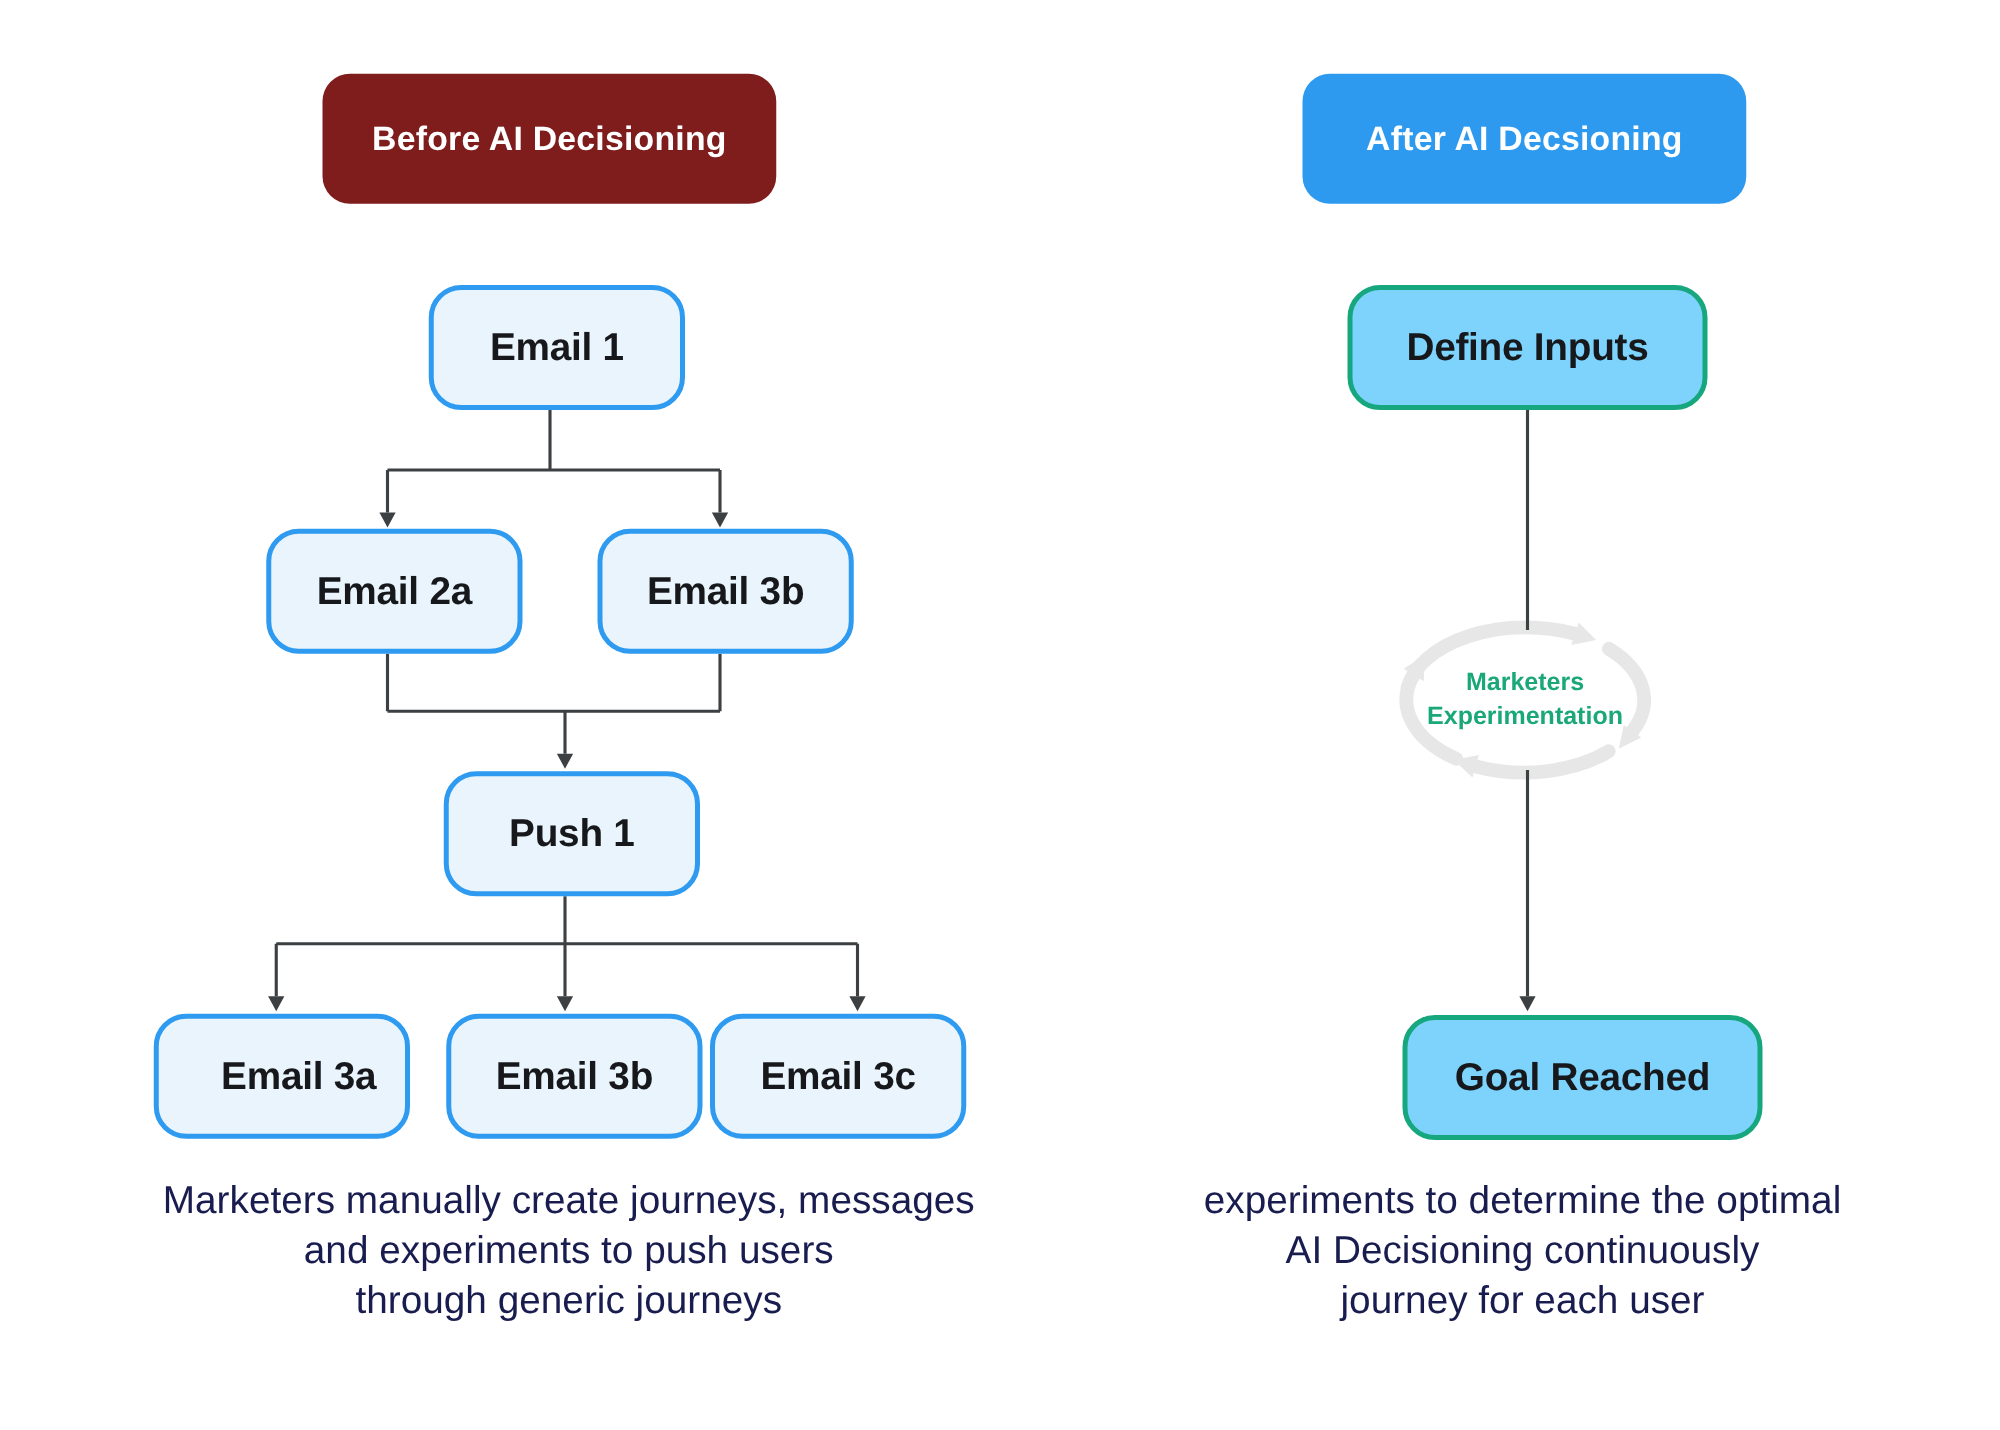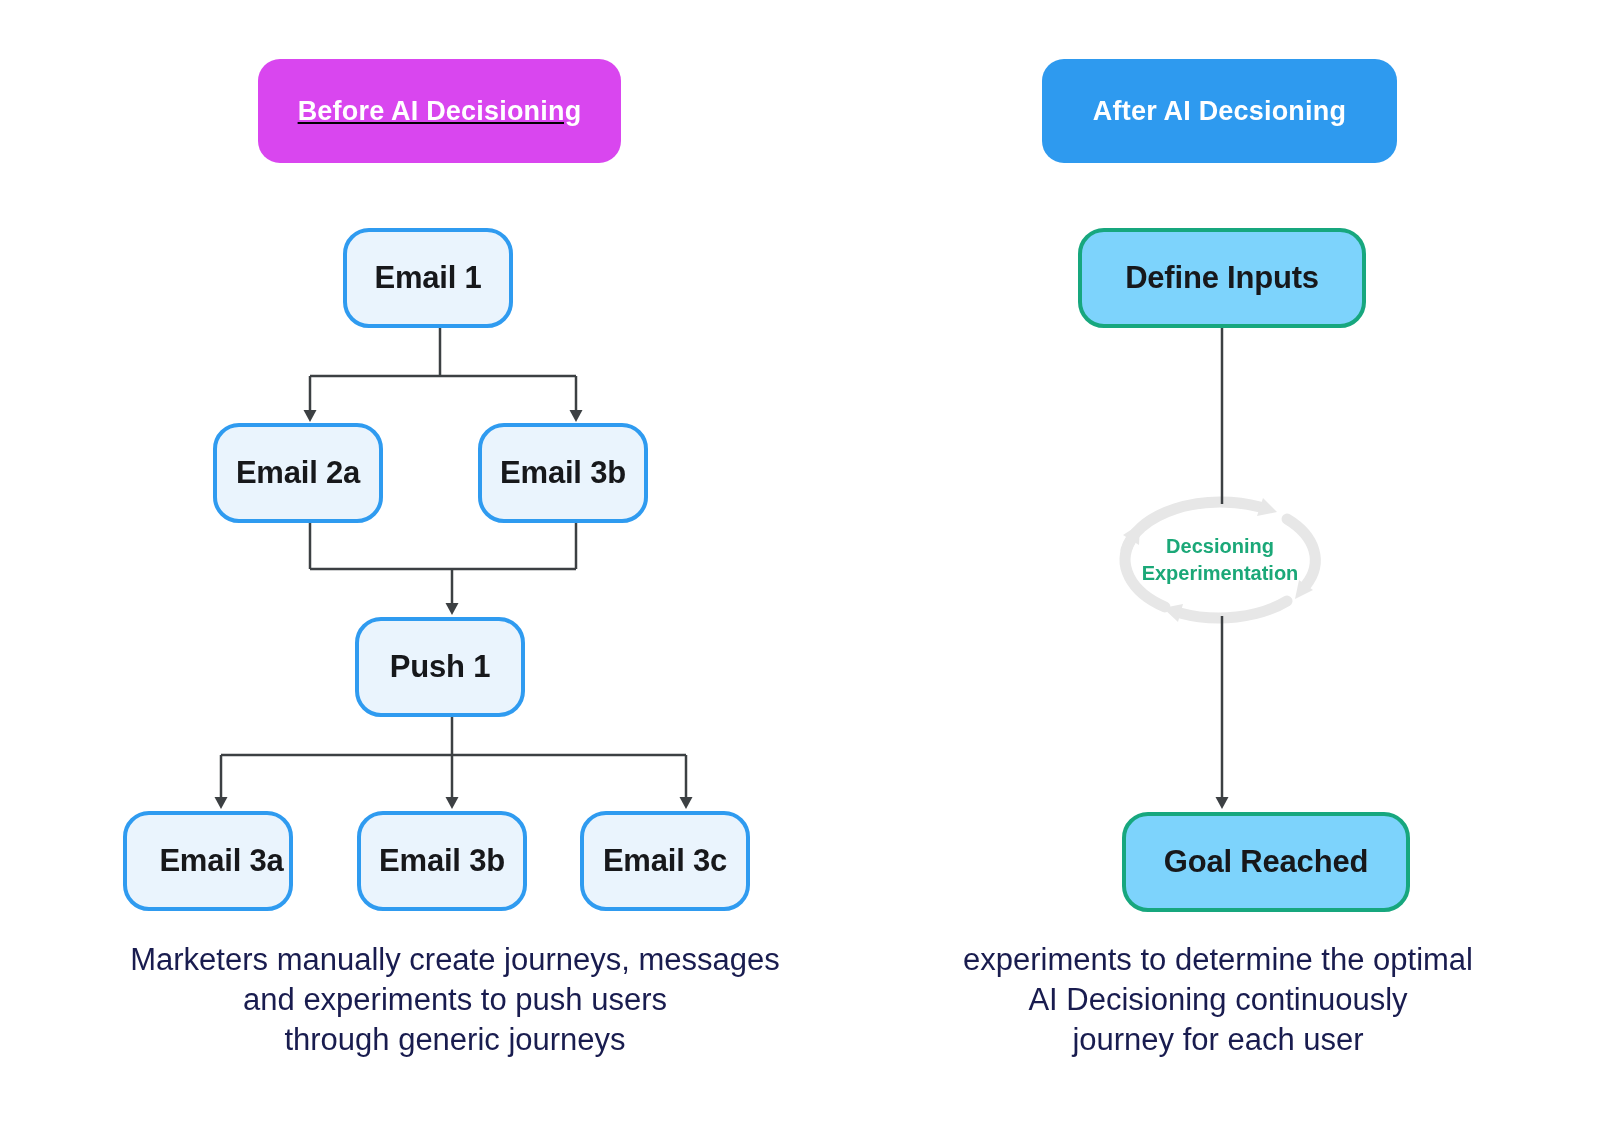--- a/index.html
+++ b/index.html
@@ -23,25 +23,25 @@
     display: flex;
     align-items: center;
     justify-content: center;
   }
   .pill span {
     color: #ffffff;
     font-size: 27px;
     font-weight: 700;
     letter-spacing: 0.2px;
   }
-  .pill-left { background: #d946ef; text-decoration: underline; }
+  .pill-left { background: #7f1d1d; }
   .pill-right { background: #2E9AEF; }
   .node {
     position: absolute;
-    width: 170px;
+    width: 205px;
     height: 100px;
     border-radius: 26px;
     display: flex;
     align-items: center;
     justify-content: center;
     box-sizing: border-box;
   }
   .node span {
     font-size: 31px;
     font-weight: 700;
@@ -136,40 +136,40 @@
   </div>
   <div class="node node-blue" style="left:355px; top:617px;">
     <span>Push 1</span>
   </div>
   <div class="node node-blue" style="left:123px; top:811px;padding-left:27px;">
     <span>Email 3a</span>
   </div>
   <div class="node node-blue" style="left:357px; top:811px;">
     <span>Email 3b</span>
   </div>
-  <div class="node node-blue" style="left:580px; top:811px;">
+  <div class="node node-blue" style="left:568px; top:811px;">
     <span>Email 3c</span>
   </div>
 
   <div class="caption caption-left">
     <div>Marketers manually create journeys, messages</div>
     <div>and experiments to push users</div>
     <div>through generic journeys</div>
   </div>
 
   <div class="pill pill-right" style="left:1042px; top:59px; width:355px; height:104px;">
     <span>After AI Decsioning</span>
   </div>
 
   <div class="node node-green" style="left:1078px; top:228px;">
     <span>Define Inputs</span>
   </div>
 
   <div class="loop-label">
-    <div>Decsioning</div>
+    <div>Marketers</div>
     <div>Experimentation</div>
   </div>
 
   <div class="node node-green" style="left:1078px; top:812px;margin-left:44px;">
     <span>Goal Reached</span>
   </div>
 
   <div class="caption caption-right">
     <div>experiments to determine the optimal</div>
     <div>AI Decisioning continuously</div>

